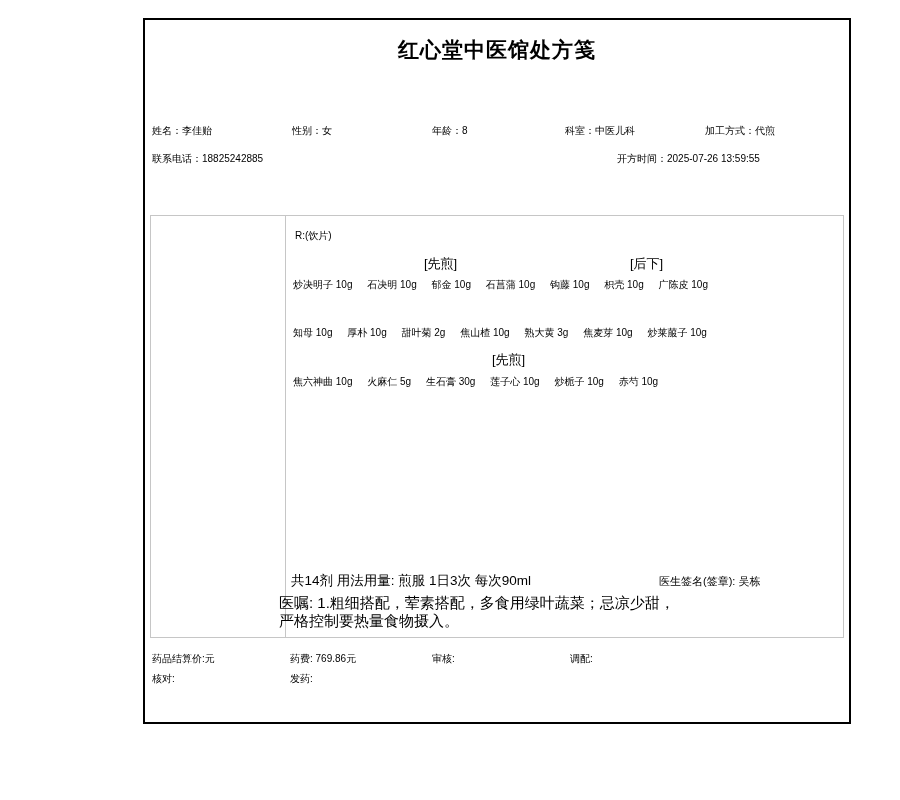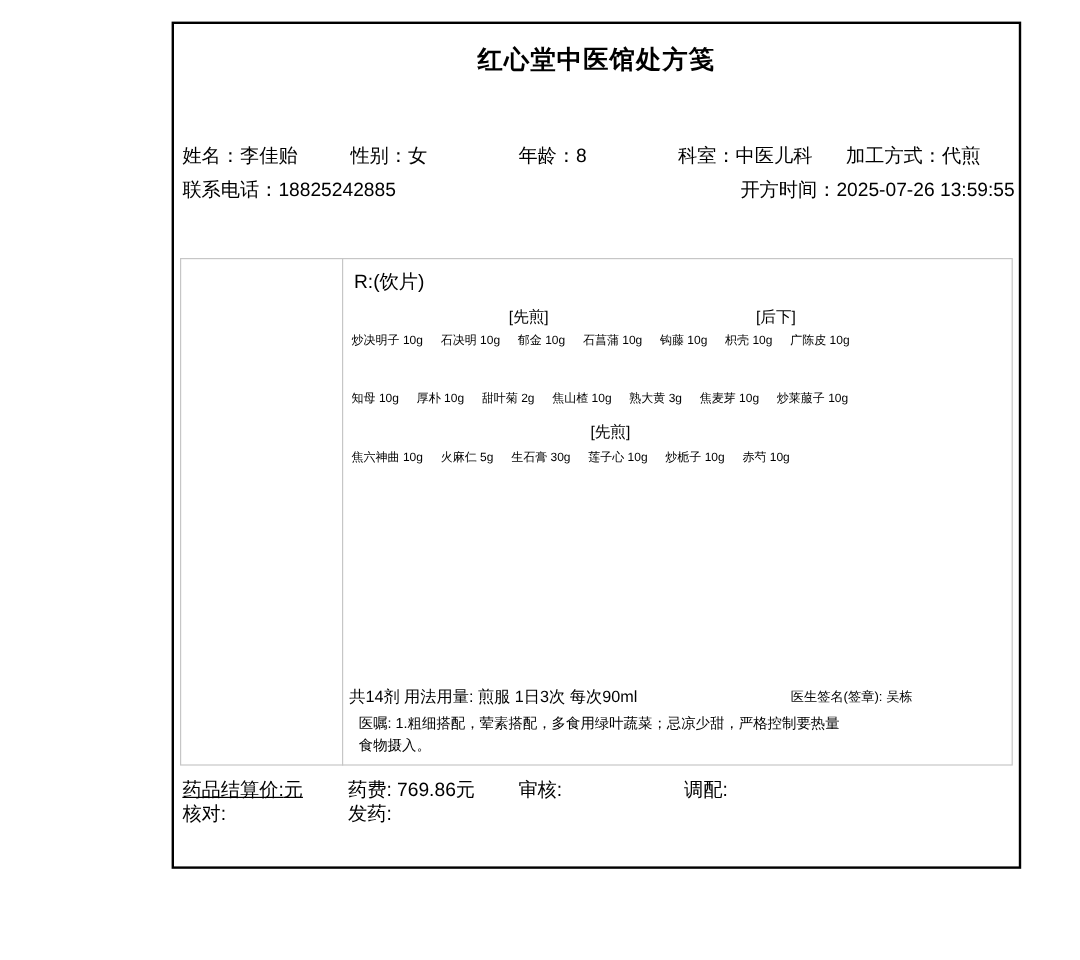--- a/index.html
+++ b/index.html
@@ -18,42 +18,42 @@
     border: 2px solid #000000;
     background: #ffffff;
   }
   .title {
     position: absolute; left: 96px; top: 36px; width: 708px;
     text-align: center;
     font-size: 21px; font-weight: bold;
     letter-spacing: 1px;
     white-space: nowrap;
   }
-  .abs { position: absolute; white-space: nowrap; font-size: 16px; line-height: 16px; }
+  .abs { position: absolute; white-space: nowrap; font-size: 10px; line-height: 16px; }
   .rx-box {
     position: absolute; left: 103px; top: 215px;
     width: 692px; height: 421px;
     border: 1px solid #c6c6c6;
     background: #ffffff;
   }
   .rx-divider {
     position: absolute; left: 238px; top: 215px;
     height: 423px; width: 0;
     border-left: 1px solid #c6c6c6;
   }
   .diagnosis {
     position: absolute; left: 110px; top: 222px; width: 127px;
     font-size: 14px; line-height: 19px;
   }
   .herb-row { position: absolute; white-space: nowrap; font-size: 10px; line-height: 16px; }
   .herb { margin-right: 12px; }
   .tag { position: absolute; white-space: nowrap; font-size: 13px; line-height: 15px; }
   .advice {
-    position: absolute; left: 252px; top: 594px; width: 402px;
-    font-size: 12px; line-height: 18px; white-space: normal;
+    position: absolute; left: 232px; top: 594px; width: 402px;
+    font-size: 15px; line-height: 18px; white-space: normal;
   }
 </style>
 </head>
 <body>
 
 <div class="stage">
 
   <div class="outer-border"></div>
 
   <div class="title">红心堂中医馆处方笺</div>
@@ -105,21 +105,21 @@
     <span class="herb"><span>莲子心</span> <span>10g</span></span>
     <span class="herb"><span>炒栀子</span> <span>10g</span></span>
     <span class="herb"><span>赤芍</span> <span>10g</span></span>
   </div>
 
   <div class="abs" style="left:244px; top:573px; font-size:13.5px;">共14剂 用法用量: 煎服 1日3次 每次90ml</div>
   <div class="abs" style="left:612px; top:573px; font-size:11px;"><span>医生签名(签章): </span><span>吴栋</span></div>
 
   <div class="advice">医嘱: 1.粗细搭配，荤素搭配，多食用绿叶蔬菜；忌凉少甜，严格控制要热量食物摄入。</div>
 
-  <div class="abs" style="left:105px; top:651px;text-decoration:underline;"><span>药品结算价:</span><span>元</span></div>
+  <div class="abs" style="left:105px; top:651px;"><span>药品结算价:</span><span>元</span></div>
   <div class="abs" style="left:243px; top:651px;"><span>药费:</span> <span>769.86元</span></div>
   <div class="abs" style="left:385px; top:651px;">审核:</div>
   <div class="abs" style="left:523px; top:651px;">调配:</div>
 
   <div class="abs" style="left:105px; top:671px;">核对:</div>
   <div class="abs" style="left:243px; top:671px;">发药:</div>
 
 
 </div>
 

